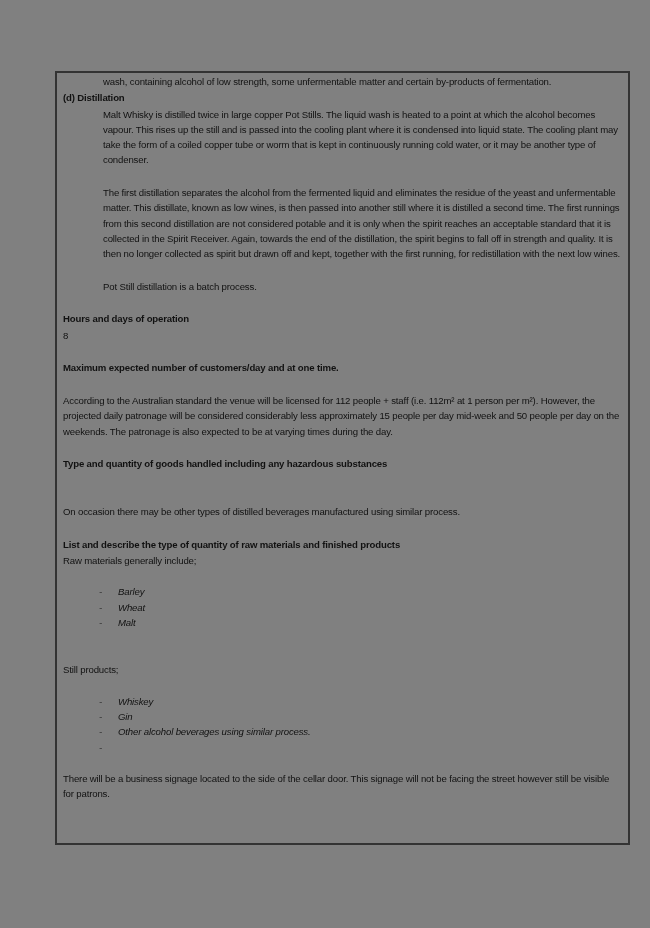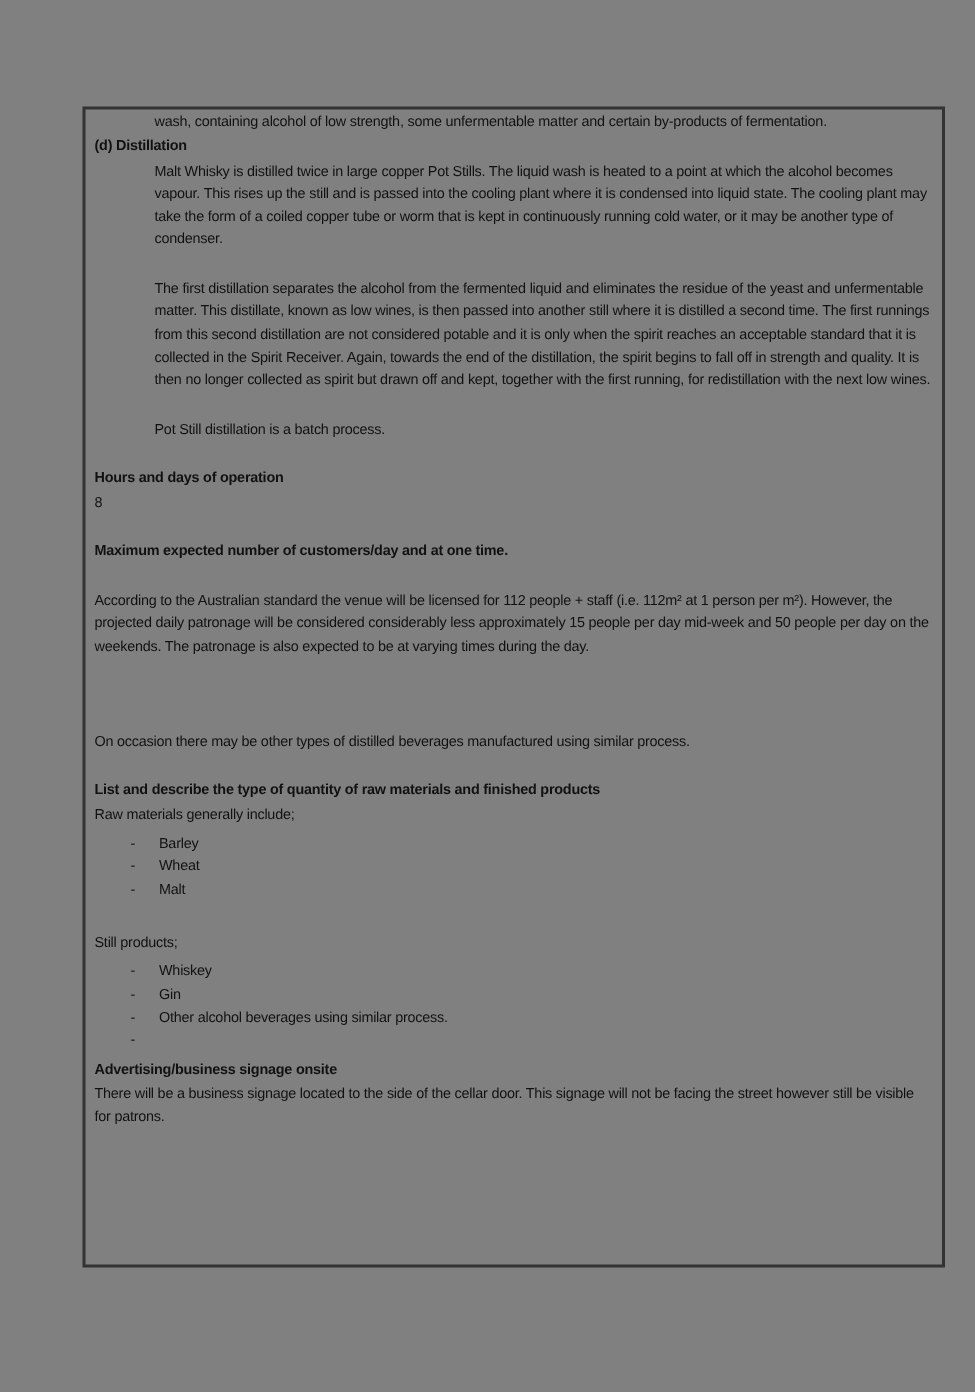--- a/index.html
+++ b/index.html
@@ -9,21 +9,21 @@
   }
   .box {
     position:absolute; left:55px; top:71px; width:571px; height:770px;
     border:2px solid #333; border-top-width:2px; box-sizing:content-box;
     font-size:9.6px; line-height:15.3px; letter-spacing:-0.15px;
   }
   .inner { padding:0 6px 0 5px; }
   .indent { padding-left:40px; }
   .b { font-weight:bold; }
   .gap { height:15.3px; }
-  ul.dash { list-style:none; margin:4px; padding:0; }
+  ul.dash { list-style:none; margin:16px; padding:0;font-style:italic; }
   ul.dash li { position:relative; padding-left:40px; }
   ul.dash li::before { content:"-"; position:absolute; left:21px; }
   p { margin:1px; }
 </style>
 </head>
 <body>
 
 <div class="box">
   <div class="inner">
     <p class="indent">wash, containing alcohol of low strength, some unfermentable matter and certain by-products of fermentation.</p>
@@ -38,20 +38,21 @@
 
     <p class="b">Hours and days of operation</p>
     <p>8</p>
     <div class="gap"></div>
 
     <p class="b">Maximum expected number of customers/day and at one time.</p>
     <div class="gap"></div>
     <p>According to the Australian standard the venue will be licensed for 112 people + staff (i.e. 112m² at 1 person per m²). However, the projected daily patronage will be considered considerably less approximately 15 people per day mid-week and 50 people per day on the weekends. The patronage is also expected to be at varying times during the day.</p>
     <div class="gap"></div>
 
+    <p class="b">Type and quantity of goods handled including any hazardous substances</p>
     <div class="gap"></div>
     <div class="gap"></div>
     <p>On occasion there may be other types of distilled beverages manufactured using similar process.</p>
     <div class="gap"></div>
 
     <p class="b">List and describe the type of quantity of raw materials and finished products</p>
     <p>Raw materials generally include;</p>
     <ul class="dash">
       <li>Barley</li>
       <li>Wheat</li>
@@ -59,16 +60,15 @@
     </ul>
     <div class="gap"></div>
     <p>Still products;</p>
     <ul class="dash">
       <li>Whiskey</li>
       <li>Gin</li>
       <li>Other alcohol beverages using similar process.</li>
       <li>&nbsp;</li>
     </ul>
 
-    <p class="b">Advertising/business signage onsite</p>
     <p>There will be a business signage located to the side of the cellar door. This signage will not be facing the street however still be visible for patrons.</p>
   </div>
 </div>
 
 </body></html>

